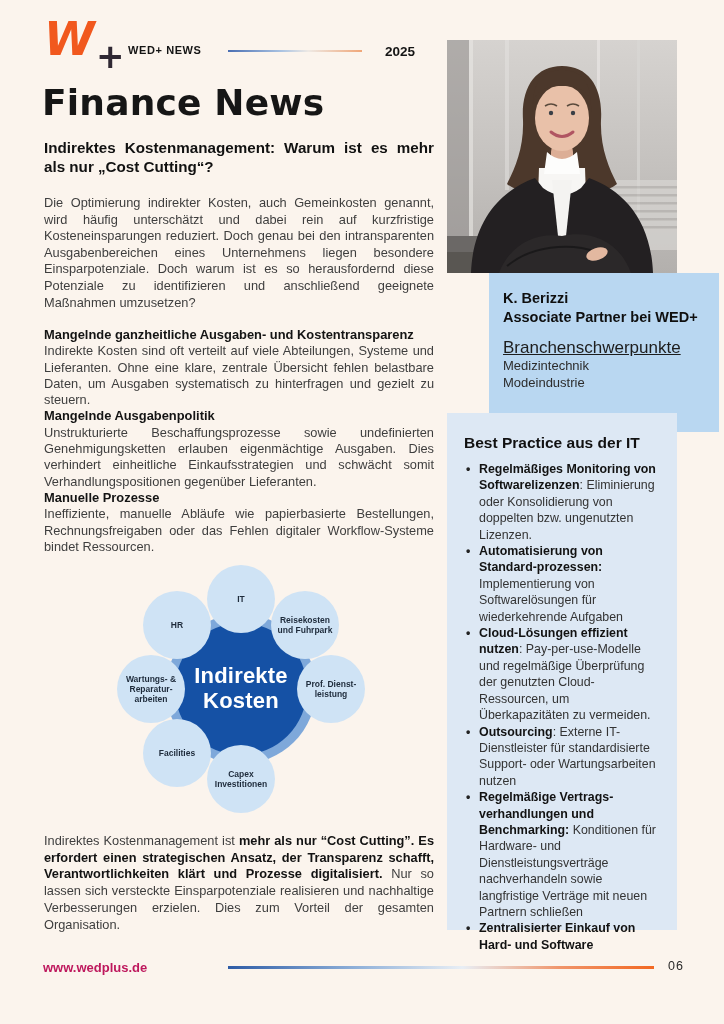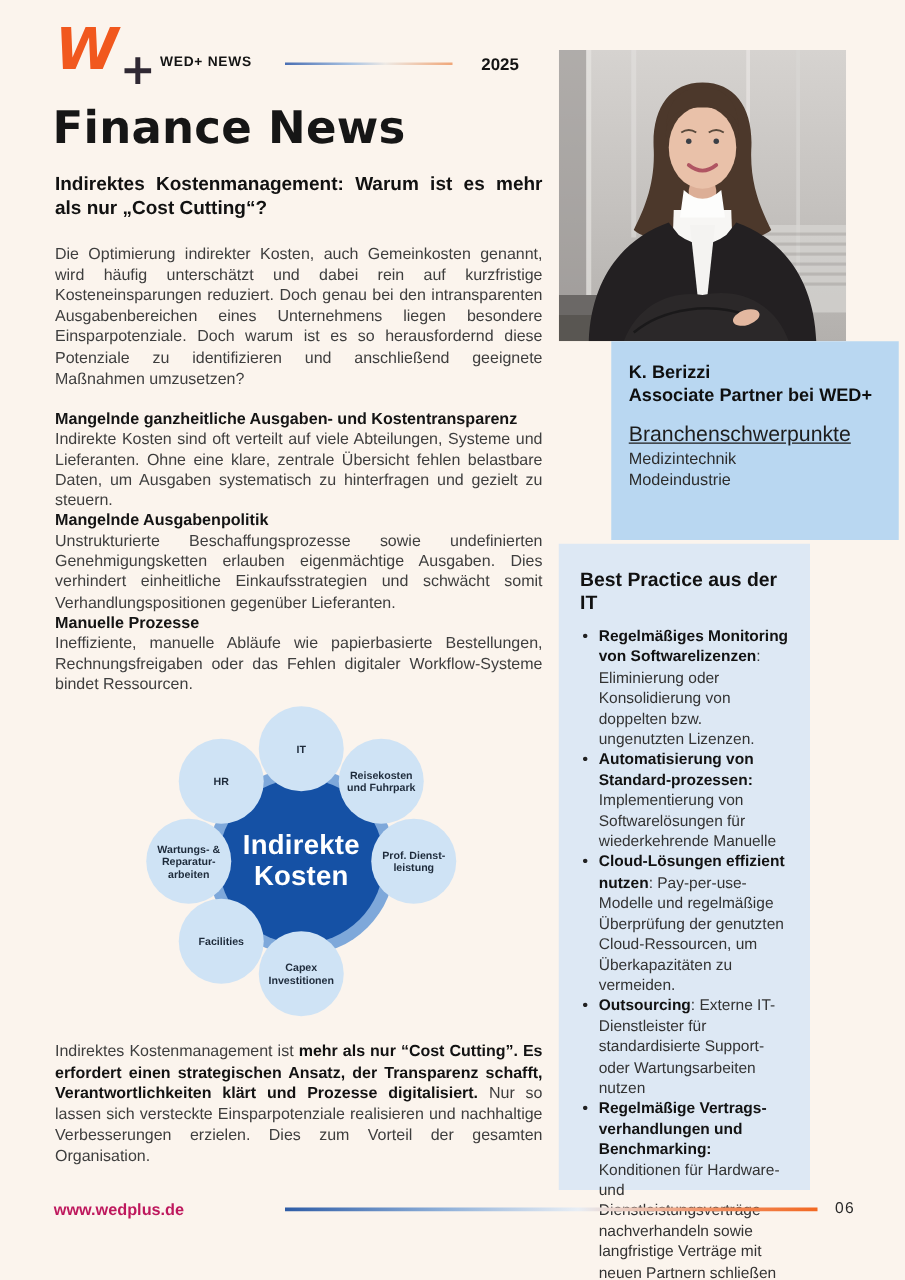--- a/index.html
+++ b/index.html
@@ -54,21 +54,21 @@
   .sat-6 { left:3px;   top:93px;  }
   .sat-7 { left:29px;  top:29px;  }
   
   .photo-card { position:absolute; left:447px; top:40px; width:230px; height:233px; overflow:hidden; }
   .info-card { position:absolute; left:447px; top:273px; width:230px; height:159px;
            background:#b9d7f1; padding:16px 14px; color:#111;margin-left:42px; }
   .info-name, .info-role { font-size:14.5px; font-weight:bold; line-height:19px; color:#0f0f0f; }
   .info-link { display:inline-block; margin-top:12px; font-size:17px; color:#1d1d1d;
            text-decoration:underline; line-height:17px; cursor:pointer; }
   .info-ind { font-size:13px; line-height:17px; color:#2c2c2c; }
-  .bp-card { position:absolute; left:447px; top:435px; width:201px; height:517px;
+  .bp-card { position:absolute; left:447px; top:413px; width:230px; height:517px;
            background:#dde8f4; padding:21px 17px 0 17px; }
   .bp-title { font-size:15.5px; font-weight:bold; color:#111; }
   .bp-list { list-style:none; margin-top:9px; }
   .bp-list li { position:relative; padding-left:15px; font-size:12.4px; line-height:16.4px; color:#333; }
   .bp-list li::before { content:"•"; position:absolute; left:2px; top:0; font-weight:bold; color:#222; }
   .bp-list .b { font-weight:bold; color:#121212; }
   
   .footer-site { position:absolute; left:43px; top:960px; font-size:13px; font-weight:bold; color:#be185d; }
   .footer-line { position:absolute; left:228px; top:966px; width:426px; height:2.5px;
            background:linear-gradient(90deg,#2e5ca6 0%,#8fb0d9 30%,#e8eef5 55%,#f0946a 78%,#f26822 100%); }
@@ -180,21 +180,21 @@
     <div class="info-role">Associate Partner bei WED+</div>
     <span class="info-link">Branchenschwerpunkte</span>
     <div class="info-ind">Medizintechnik</div>
     <div class="info-ind">Modeindustrie</div>
   </div>
 
   <div class="bp-card">
     <div class="bp-title">Best Practice aus der IT</div>
     <ul class="bp-list">
       <li><span class="b">Regelmäßiges Monitoring von Softwarelizenzen</span><span>: Eliminierung oder Konsolidierung von doppelten bzw. ungenutzten Lizenzen.</span></li>
-      <li><span class="b">Automatisierung von Standard-prozessen:</span><span> Implementierung von Softwarelösungen für wiederkehrende Manuelle</span></li>
+      <li><span class="b">Automatisierung von Standard-prozessen:</span><span> Implementierung von Softwarelösungen für wiederkehrende Aufgaben</span></li>
       <li><span class="b">Cloud-Lösungen effizient nutzen</span><span>: Pay-per-use-Modelle und regelmäßige Überprüfung der genutzten Cloud-Ressourcen, um Überkapazitäten zu vermeiden.</span></li>
       <li><span class="b">Outsourcing</span><span>: Externe IT-Dienstleister für standardisierte Support- oder Wartungsarbeiten nutzen</span></li>
       <li><span class="b">Regelmäßige Vertrags-verhandlungen und Benchmarking:</span><span> Konditionen für Hardware- und Dienstleistungsverträge nachverhandeln sowie langfristige Verträge mit neuen Partnern schließen</span></li>
       <li><span class="b">Zentralisierter Einkauf von Hard- und Software</span><span></span></li>
     </ul>
   </div>
 
   <div class="footer-site">www.wedplus.de</div>
   <div class="footer-line"></div>
   <div class="footer-page">06</div>

